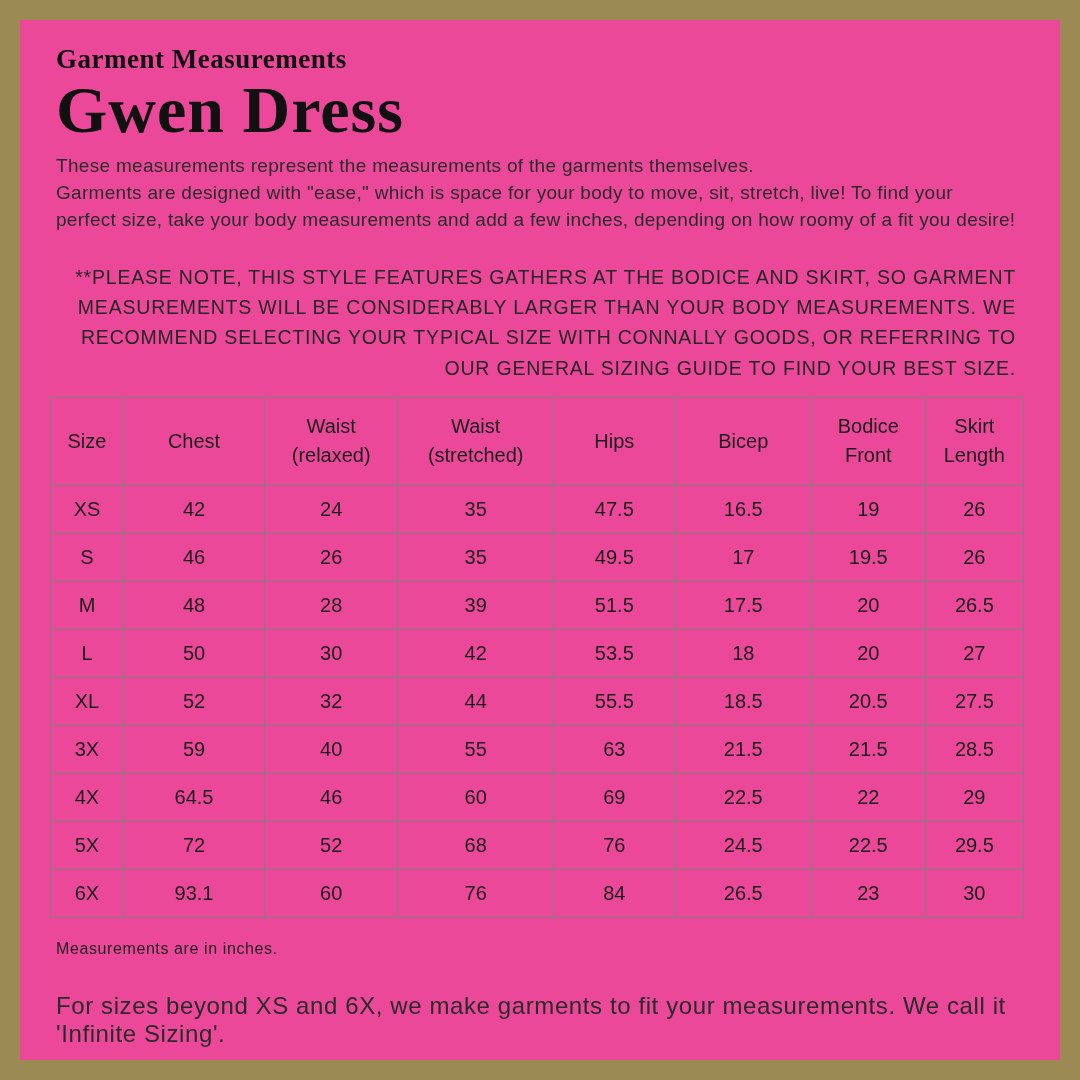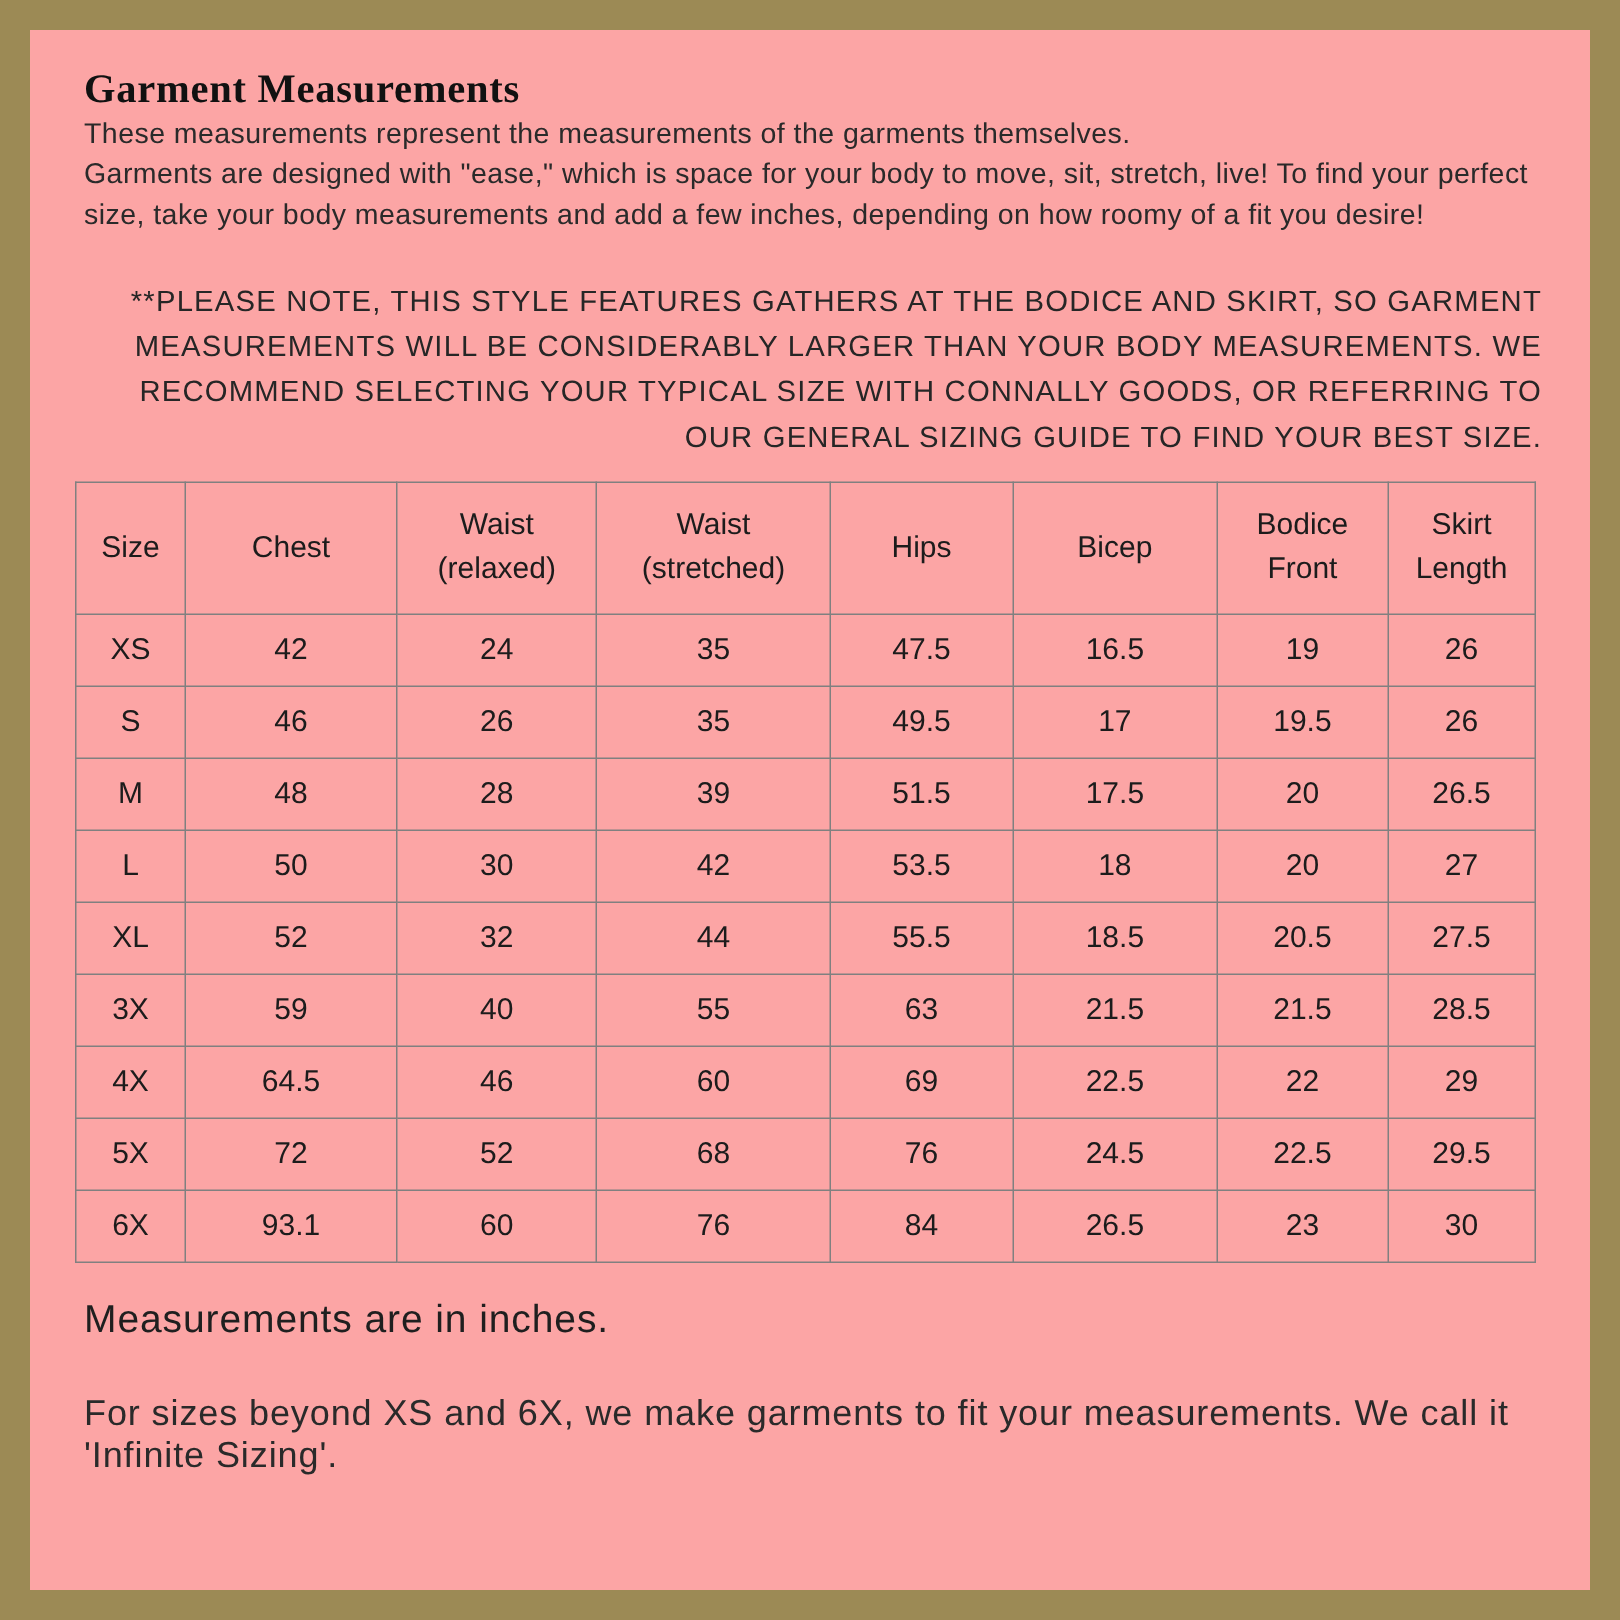--- a/index.html
+++ b/index.html
@@ -8,23 +8,23 @@
     height: 1080px;
     background: var(--border-gold, #9c8a55);
     font-family: "Liberation Sans", sans-serif;
     color: #1c1c1c;
     overflow: hidden;
     position: relative;
   }
   .page {
     position: absolute;
     inset: 20px;
-    background: #fca5a5;
+    background: #ec4899;
     box-sizing: border-box;
-    padding: 24px 32px 0 30px;
+    padding: 24px 44px 0 30px;
   }
   .eyebrow {
     font-family: "Liberation Serif", "DejaVu Serif", serif;
     font-weight: 700;
     font-size: 27px;
     letter-spacing: 0.5px;
     color: #111111;
     margin: 0 0 2px 6px;
   }
   .title {
@@ -64,37 +64,38 @@
     vertical-align: middle;
     font-weight: 400;
     font-size: 20px;
     color: #1c1c1c;
     padding: 0 4px;
     box-sizing: border-box;
   }
   table.meas thead th { height: 88px; line-height: 1.45; }
   table.meas tbody td { height: 48px; }
   .footer-units {
-    font-size: 26px;
+    font-size: 16px;
     letter-spacing: 0.6px;
     color: #1f1f1f;
     margin: 22px 0 0 6px;
   }
   .footer-infinite {
     font-size: 24px;
     letter-spacing: 0.6px;
     color: #2a2a2a;
     margin: 34px 0 0 6px;
   }
 </style>
 </head>
 <body style="--border-gold: #9c8a55; --line-gray: #808080;">
 
 <div class="page">
   <h2 class="eyebrow">Garment Measurements</h2>
+  <h1 class="title">Gwen Dress</h1>
 
   <p class="intro">
     <span>These measurements represent the measurements of the garments themselves.</span><br>
     <span>Garments are designed with "ease," which is space for your body to move, sit, stretch, live! To find your perfect size, take your body measurements and add a few inches, depending on how roomy of a fit you desire!</span>
   </p>
 
   <p class="note">**PLEASE NOTE, THIS STYLE FEATURES GATHERS AT THE BODICE AND SKIRT, SO GARMENT MEASUREMENTS WILL BE CONSIDERABLY LARGER THAN YOUR BODY MEASUREMENTS. WE RECOMMEND SELECTING YOUR TYPICAL SIZE WITH CONNALLY GOODS, OR REFERRING TO OUR GENERAL SIZING GUIDE TO FIND YOUR BEST SIZE.</p>
 
   <table class="meas">
     <colgroup>

